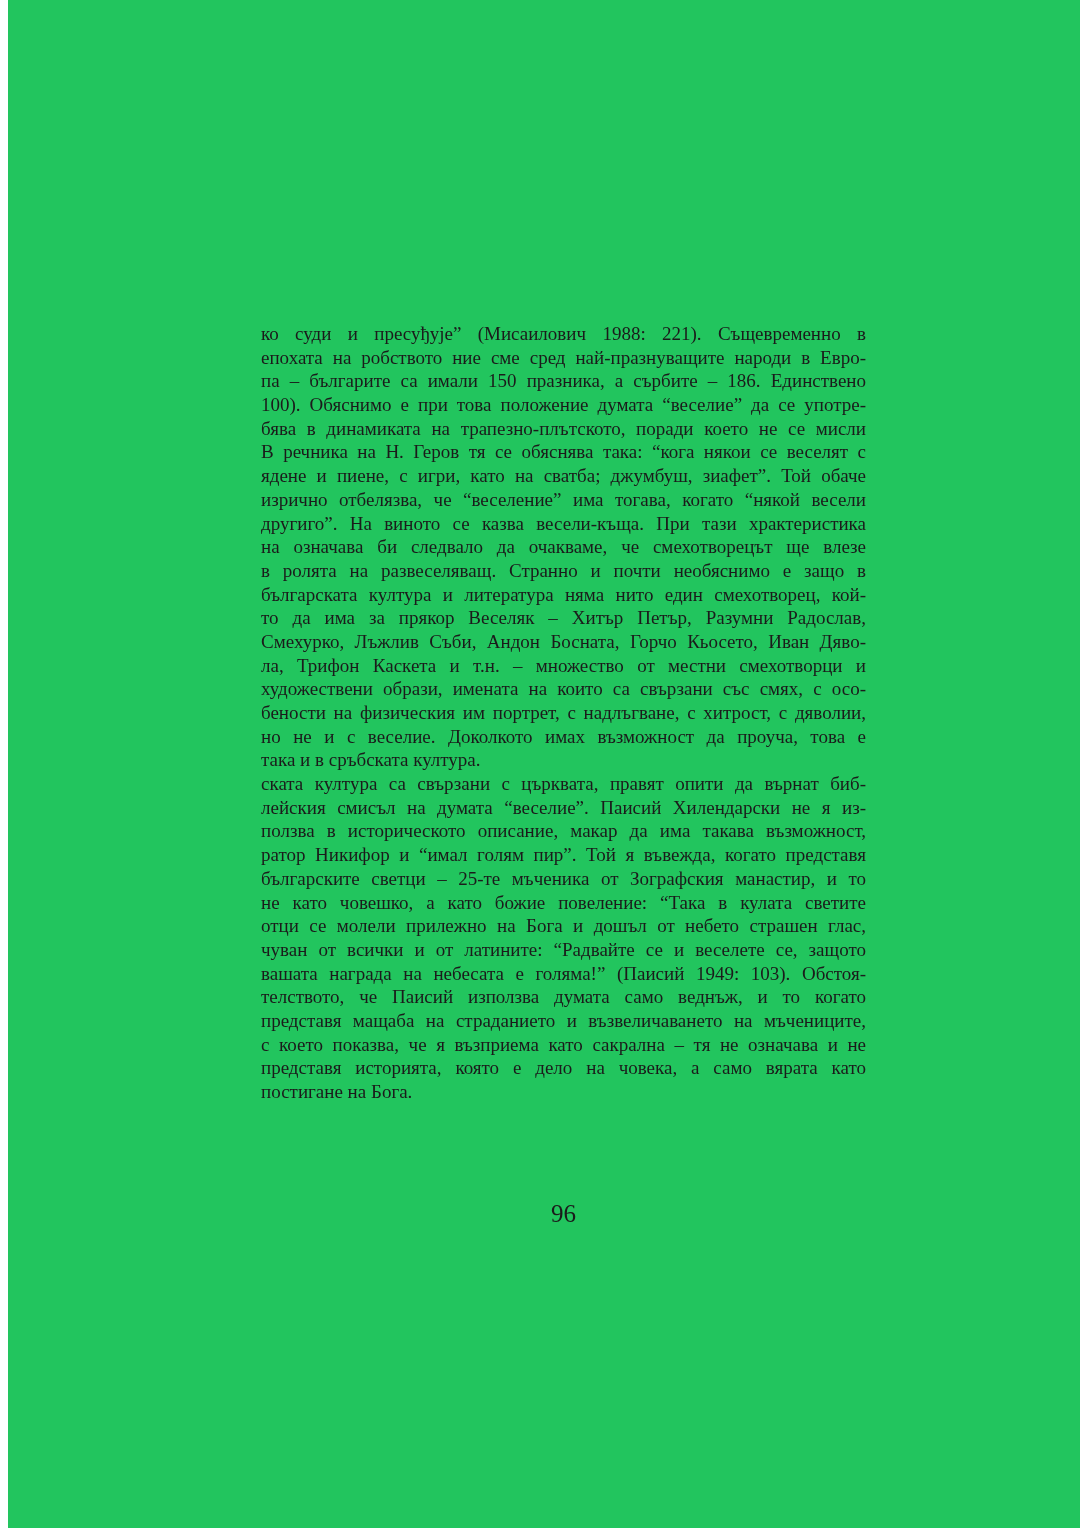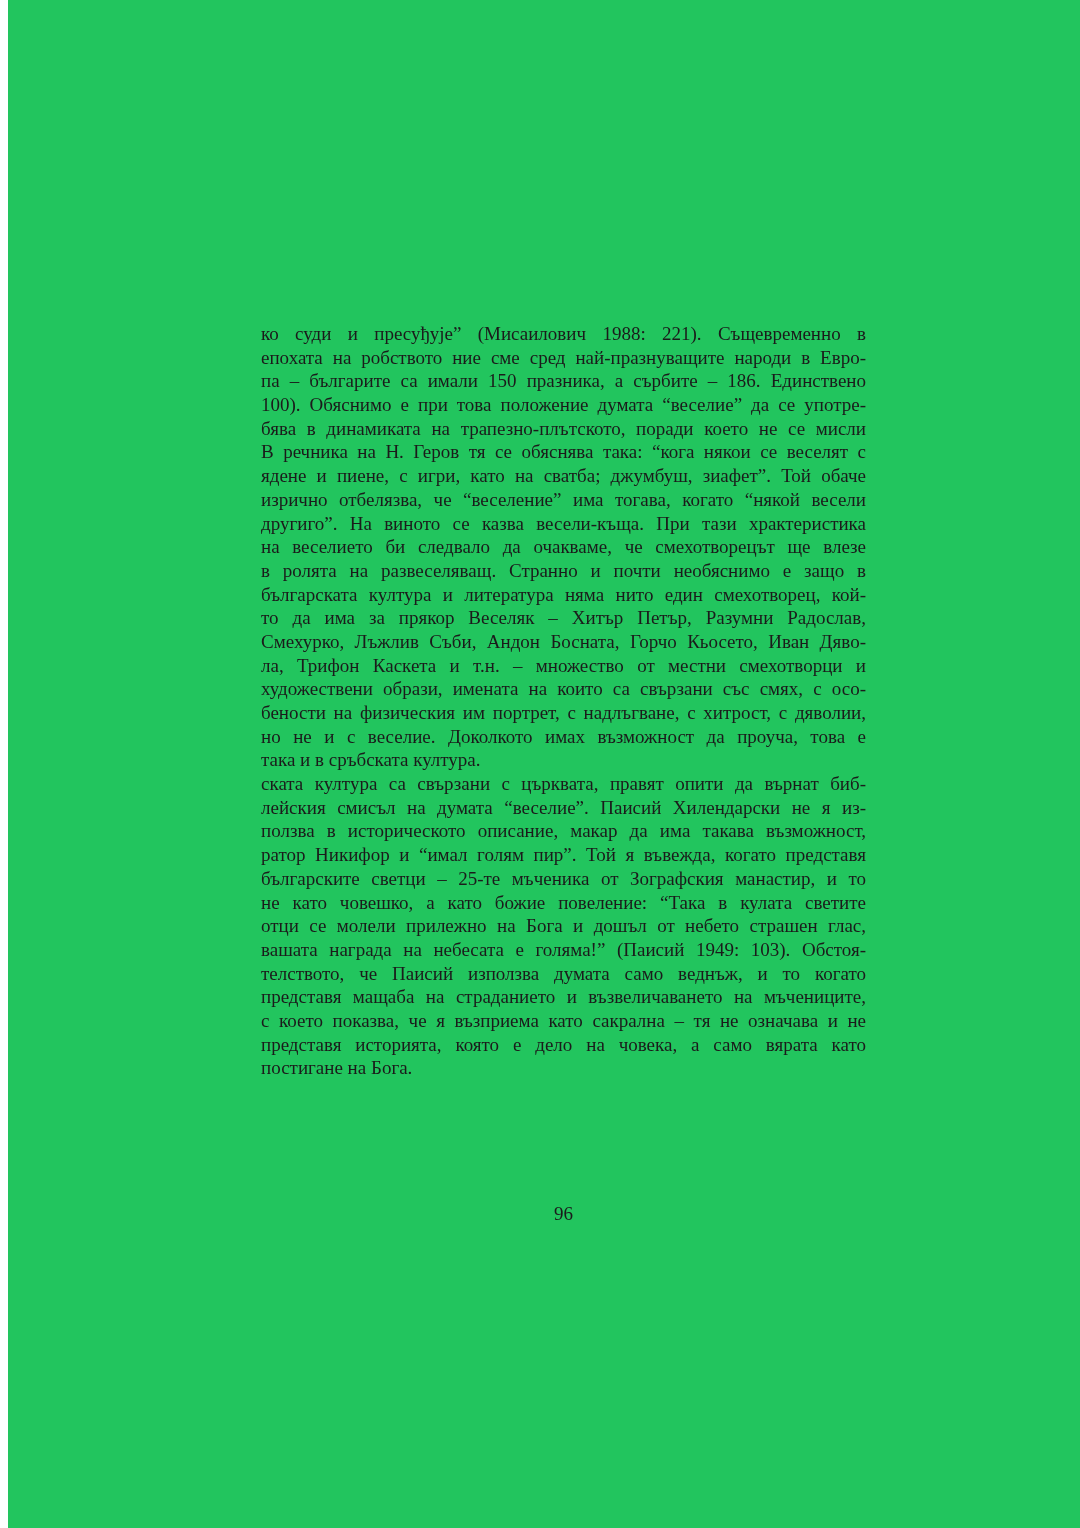--- a/index.html
+++ b/index.html
@@ -47,58 +47,59 @@
   }
   .line.indent {
     text-indent: 45px;
   }
   .page-number {
     position: absolute;
     left: 253px;
     top: 1202px;
     width: 605px;
     text-align: center;
-    font-size: 19px;
+    font-size: 25px;
     line-height: 23.7px;
   }
 </style>
 </head>
 <body>
 
 <div class="page">
   <main class="text-block">
       <p>
         <span class="line">ко суди и пресуђује” (Мисаилович 1988: 221). Същевременно в</span>
         <span class="line">епохата на робството ние сме сред най-празнуващите народи в Евро-</span>
         <span class="line">па – българите са имали 150 празника, а сърбите – 186. Единствено</span>
         <span class="line">100). Обяснимо е при това положение думата “веселие” да се употре-</span>
         <span class="line">бява в динамиката на трапезно-плътското, поради което не се мисли</span>
         <span class="line">В речника на Н. Геров тя се обяснява така: “кога някои се веселят с</span>
         <span class="line">ядене и пиене, с игри, като на сватба; джумбуш, зиафет”. Той обаче</span>
         <span class="line">изрично отбелязва, че “веселение” има тогава, когато “някой весели</span>
         <span class="line">другиго”. На виното се казва весели-къща. При тази храктеристика</span>
-        <span class="line">на веселието би следвало да очакваме, че смехотворецът ще влезе</span>
+        <span class="line">на означава би следвало да очакваме, че смехотворецът ще влезе</span>
         <span class="line">в ролята на развеселяващ. Странно и почти необяснимо е защо в</span>
         <span class="line">българската култура и литература няма нито един смехотворец, кой-</span>
         <span class="line">то да има за прякор Веселяк – Хитър Петър, Разумни Радослав,</span>
         <span class="line">Смехурко, Лъжлив Съби, Андон Босната, Горчо Кьосето, Иван Дяво-</span>
         <span class="line">ла, Трифон Каскета и т.н. – множество от местни смехотворци и</span>
         <span class="line">художествени образи, имената на които са свързани със смях, с осо-</span>
         <span class="line">бености на физическия им портрет, с надлъгване, с хитрост, с дяволии,</span>
         <span class="line">но не и с веселие. Доколкото имах възможност да проуча, това е</span>
         <span class="line last">така и в сръбската култура.</span>
       </p>
       <p>
         <span class="line">ската култура са свързани с църквата, правят опити да върнат биб-</span>
         <span class="line">лейския смисъл на думата “веселие”. Паисий Хилендарски не я из-</span>
         <span class="line">ползва в историческото описание, макар да има такава възможност,</span>
         <span class="line">ратор Никифор и “имал голям пир”. Той я въвежда, когато представя</span>
         <span class="line">българските светци – 25-те мъченика от Зографския манастир, и то</span>
         <span class="line">не като човешко, а като божие повеление: “Така в кулата светите</span>
         <span class="line">отци се молели прилежно на Бога и дошъл от небето страшен глас,</span>
+        <span class="line">чуван от всички и от латините: “Радвайте се и веселете се, защото</span>
         <span class="line">вашата награда на небесата е голяма!” (Паисий 1949: 103). Обстоя-</span>
         <span class="line">телството, че Паисий използва думата само веднъж, и то когато</span>
         <span class="line">представя мащаба на страданието и възвеличаването на мъчениците,</span>
         <span class="line">с което показва, че я възприема като сакрална – тя не означава и не</span>
         <span class="line">представя историята, която е дело на човека, а само вярата като</span>
         <span class="line last">постигане на Бога.</span>
       </p>
     </main>
   <div class="page-number">96</div>
 </div>

